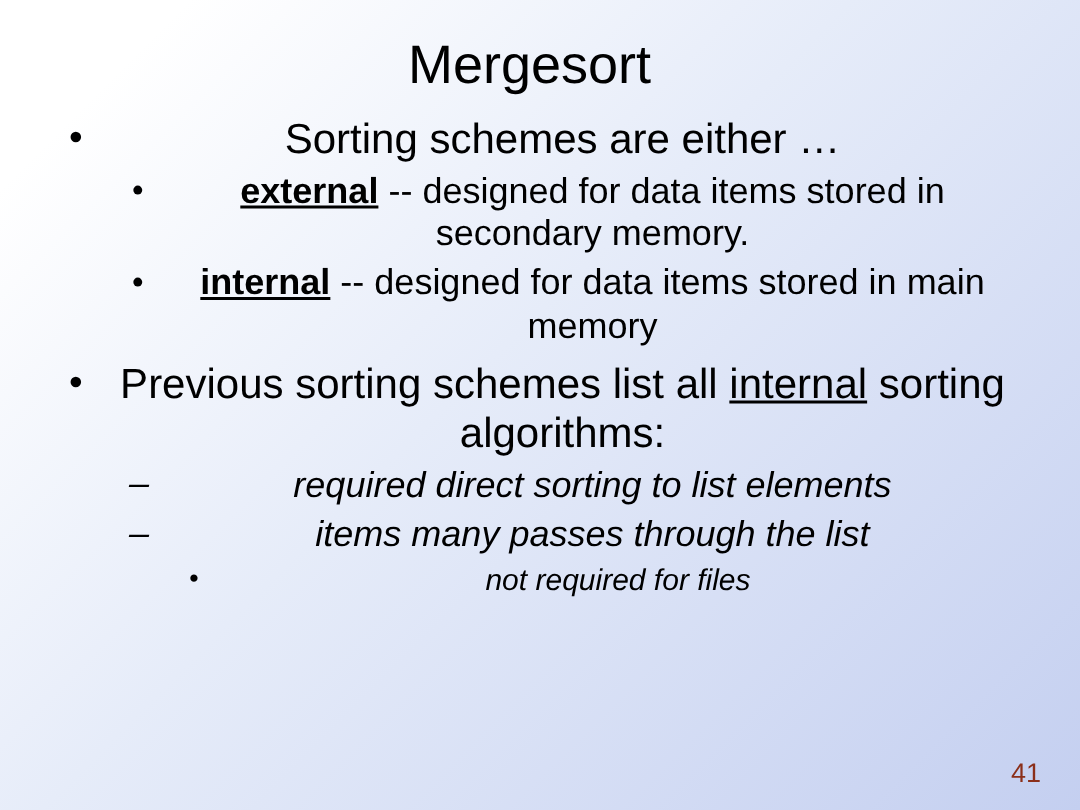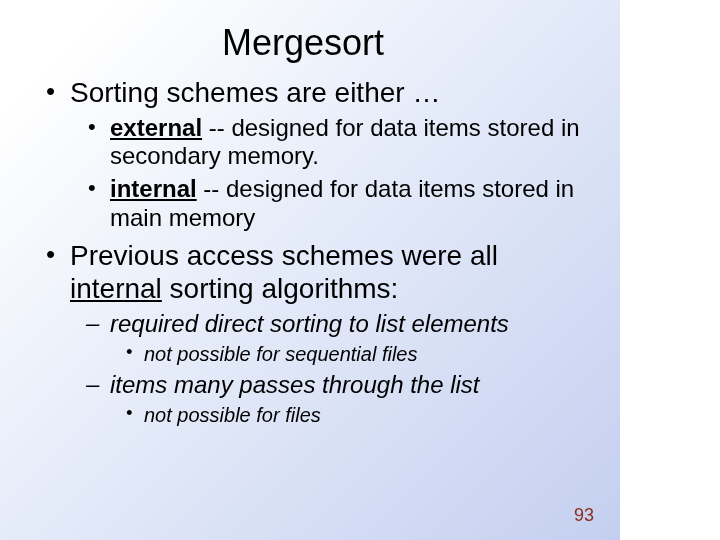--- a/index.html
+++ b/index.html
@@ -4,39 +4,39 @@
 <style>
   html, body {
     margin: 0;
     padding: 0;
     width: 720px;
     height: 540px;
     font-family: Arial, Helvetica, sans-serif;
     color: #000;
   }
   .slide {
-    width: 620px;
+    width: 720px;
     height: 540px;
     background: linear-gradient(135deg, #ffffff 0%, #ffffff 10%, #e6ecf9 45%, #c4cff0 100%);
     position: relative;
     box-sizing: border-box;
     padding: 18px 40px 18px 26px;
   }
   .title {
     font-size: 36px;
     font-weight: normal;
     text-align: center;
     margin: 4px 0 12px 0;
   }
   ul {
     margin: 0;
     padding: 0;
     list-style: none;
   }
-  .lvl1 { padding-left: 44px; }
+  .lvl1 { padding-left: 44px; text-align: center; }
   .lvl1 > li { position: relative; font-size: 28px; line-height: 1.2; margin: 6px 0; }
   .lvl1 > li::before { content: "•"; position: absolute; left: -24px; top: 0; font-size: 26px; }
 
   .lvl2 { padding-left: 40px; margin-top: 2px; }
   .lvl2 > li { position: relative; font-size: 24px; line-height: 1.2; margin: 4px 0; }
   .lvl2 > li.bullet::before { content: "•"; position: absolute; left: -22px; top: 0; font-size: 22px; }
   .lvl2 > li.dash::before { content: "–"; position: absolute; left: -24px; top: -1px; font-size: 24px; }
   .lvl2 > li.dash { font-style: italic; }
 
   .lvl3 { padding-left: 34px; margin-top: 2px; }
@@ -69,38 +69,33 @@
         <li class="bullet">
           <span class="b u">external</span><span> -- designed for data items stored in secondary memory.</span>
         </li>
         <li class="bullet">
           <span class="b u">internal</span><span> -- designed for data items stored in main memory</span>
         </li>
       </ul>
     </li>
 
     <li>
-      <span>Previous access schemes were all </span><span class="u">internal</span><span> sorting algorithms:</span>
+      <span>Previous sorting schemes list all </span><span class="u">internal</span><span> sorting algorithms:</span>
       <ul class="lvl2">
         <li class="dash">
           <span>required direct sorting to list elements</span>
-          <ul class="lvl3">
-            <li>
-              <span>not possible for sequential files</span>
-            </li>
-          </ul>
         </li>
         <li class="dash">
           <span>items many passes through the list</span>
           <ul class="lvl3">
             <li>
-              <span>not possible for files</span>
+              <span>not required for files</span>
             </li>
           </ul>
         </li>
       </ul>
     </li>
 
   </ul>
 
-  <div class="pagenum">93</div>
+  <div class="pagenum">41</div>
 
 </div>
 
 </body></html>

